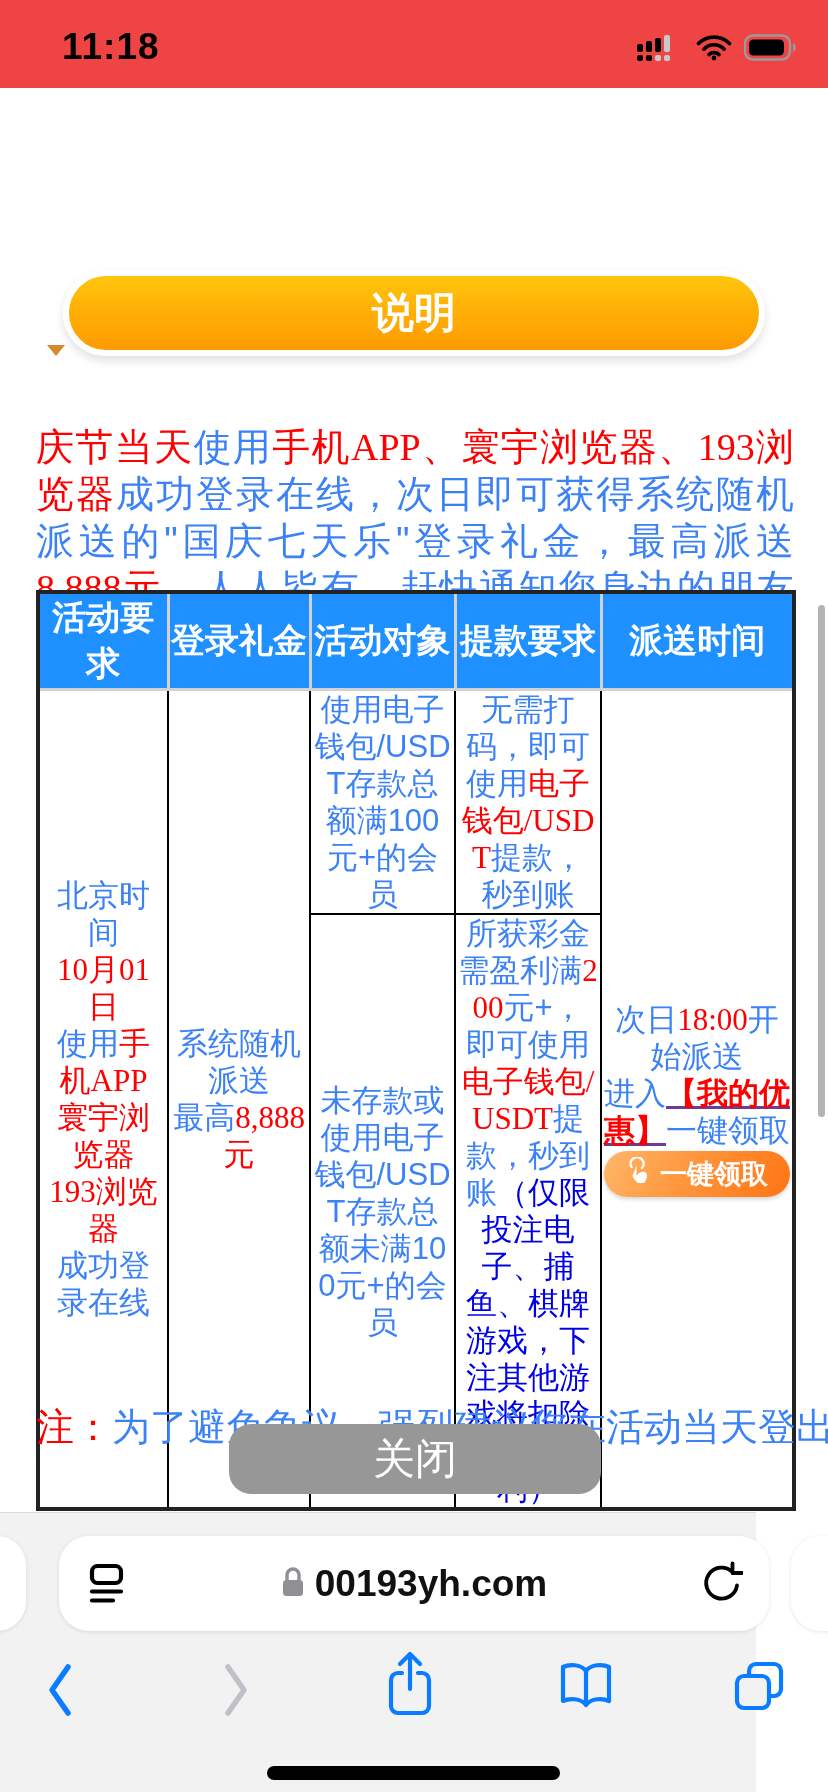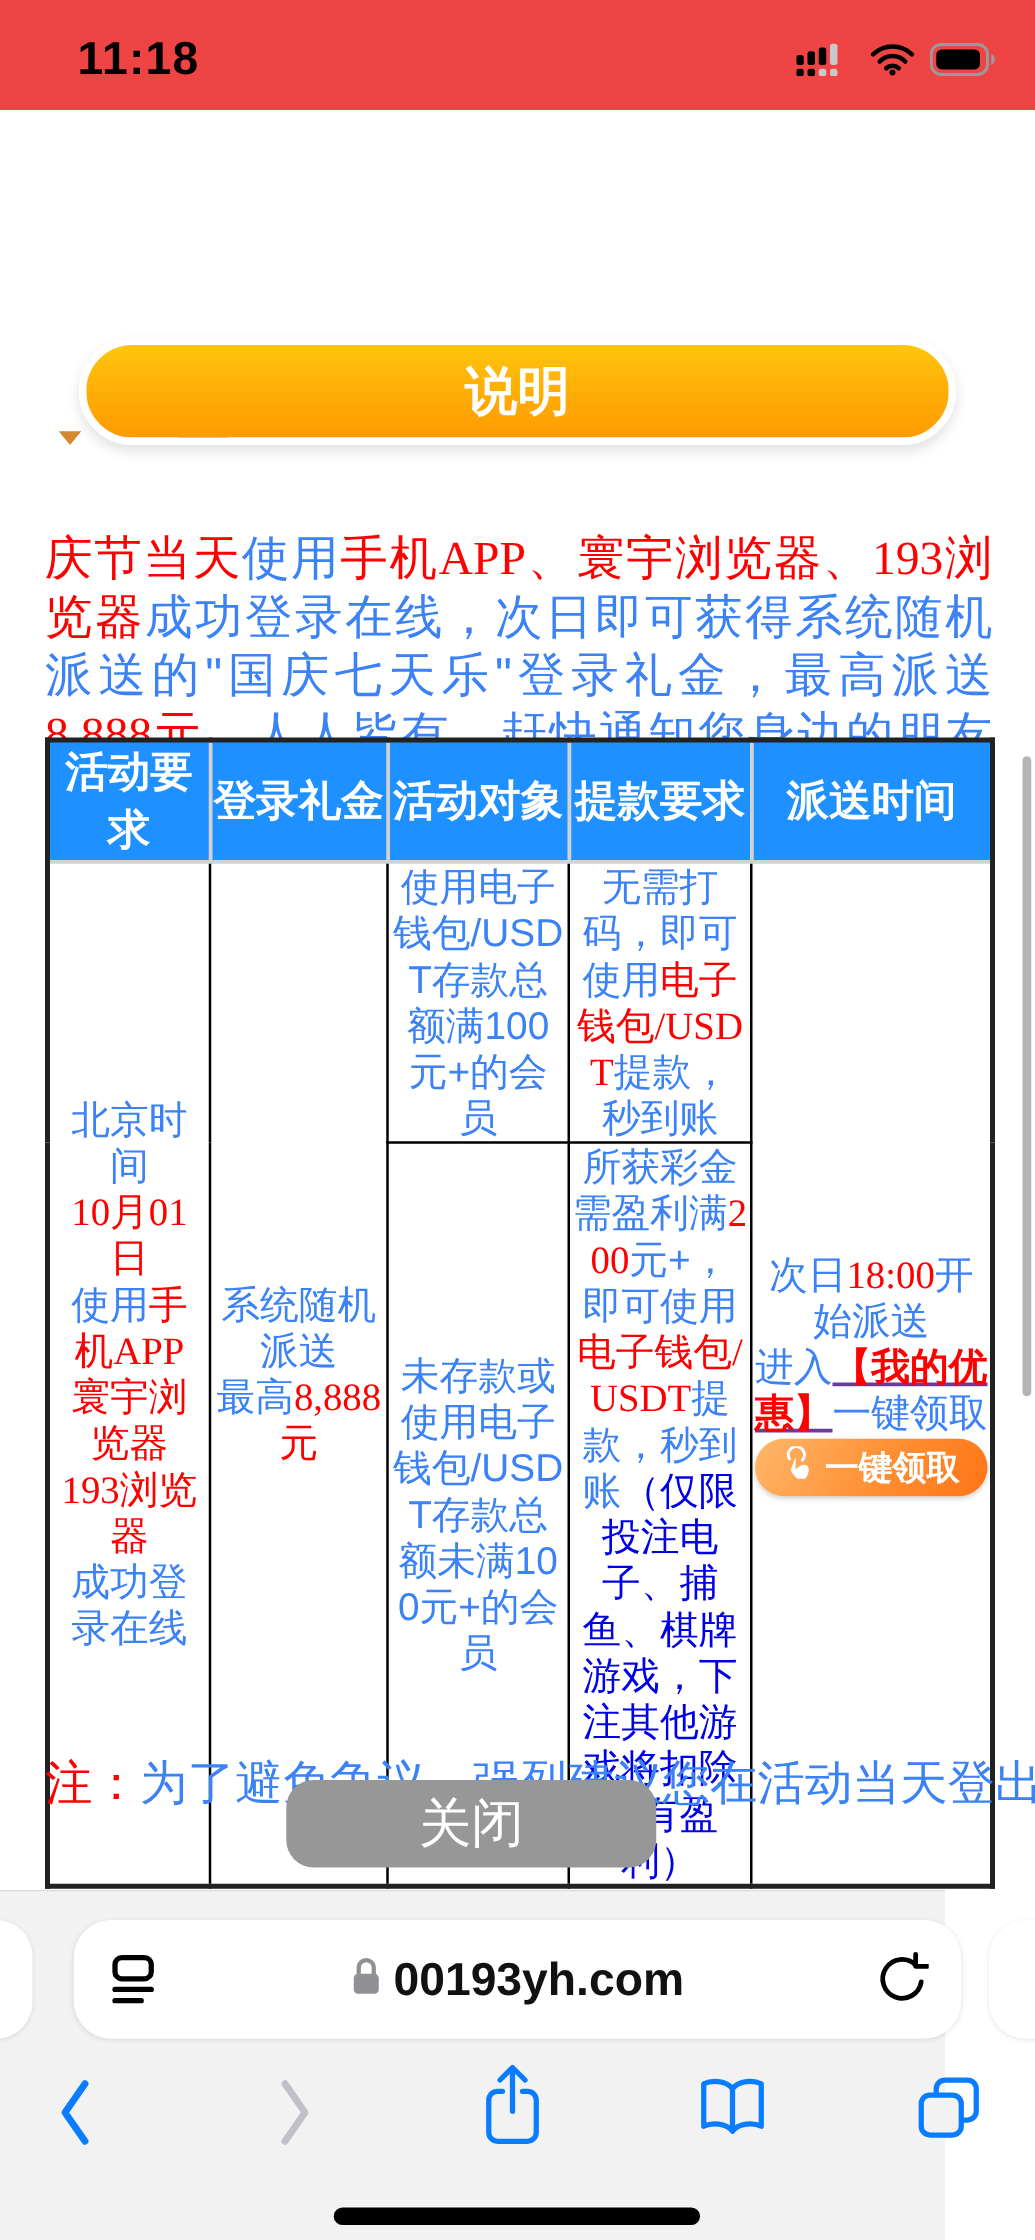--- a/index.html
+++ b/index.html
@@ -59,21 +59,21 @@
              background:linear-gradient(120deg,#ffb76a 0%,#ff8f33 55%,#ff7414 100%);
              color:#fff;font-size:27px;font-weight:700;box-shadow:0 2px 4px rgba(0,0,0,.18);
              cursor:pointer;font-family:inherit;vertical-align:middle;}
 
   
   .page-scrollbar{position:absolute;right:3px;top:605px;width:7px;height:512px;border-radius:4px;background:#b4b4b4;z-index:6;}
 
   
   .note{position:absolute;left:36px;top:1366px;width:792px;z-index:3;
         font-size:38px;line-height:47px;white-space:nowrap;overflow:hidden;}
-  .close-btn{position:absolute;left:229px;top:1424px;width:296px;height:70px;z-index:3;
+  .close-btn{position:absolute;left:229px;top:1424px;width:372px;height:70px;z-index:3;
              background:#979797;border:none;border-radius:22px;color:#fff;font-size:42px;
              display:flex;align-items:center;justify-content:center;cursor:pointer;font-family:Liberation Mono, monospace;}
 
   
   .safari{position:absolute;left:0;top:1512px;width:756px;height:280px;background:#f2f2f3;
           border-top:1px solid #dcdcdc;z-index:8;}
   .url-pill{position:absolute;top:23px;height:95px;background:#fff;border-radius:30px;
             box-shadow:0 1px 4px rgba(0,0,0,.10);}
   .url-main{left:59px;width:710px;display:flex;align-items:center;justify-content:center;gap:10px;cursor:pointer;}
   .url-side-l{left:-32px;width:58px;}

